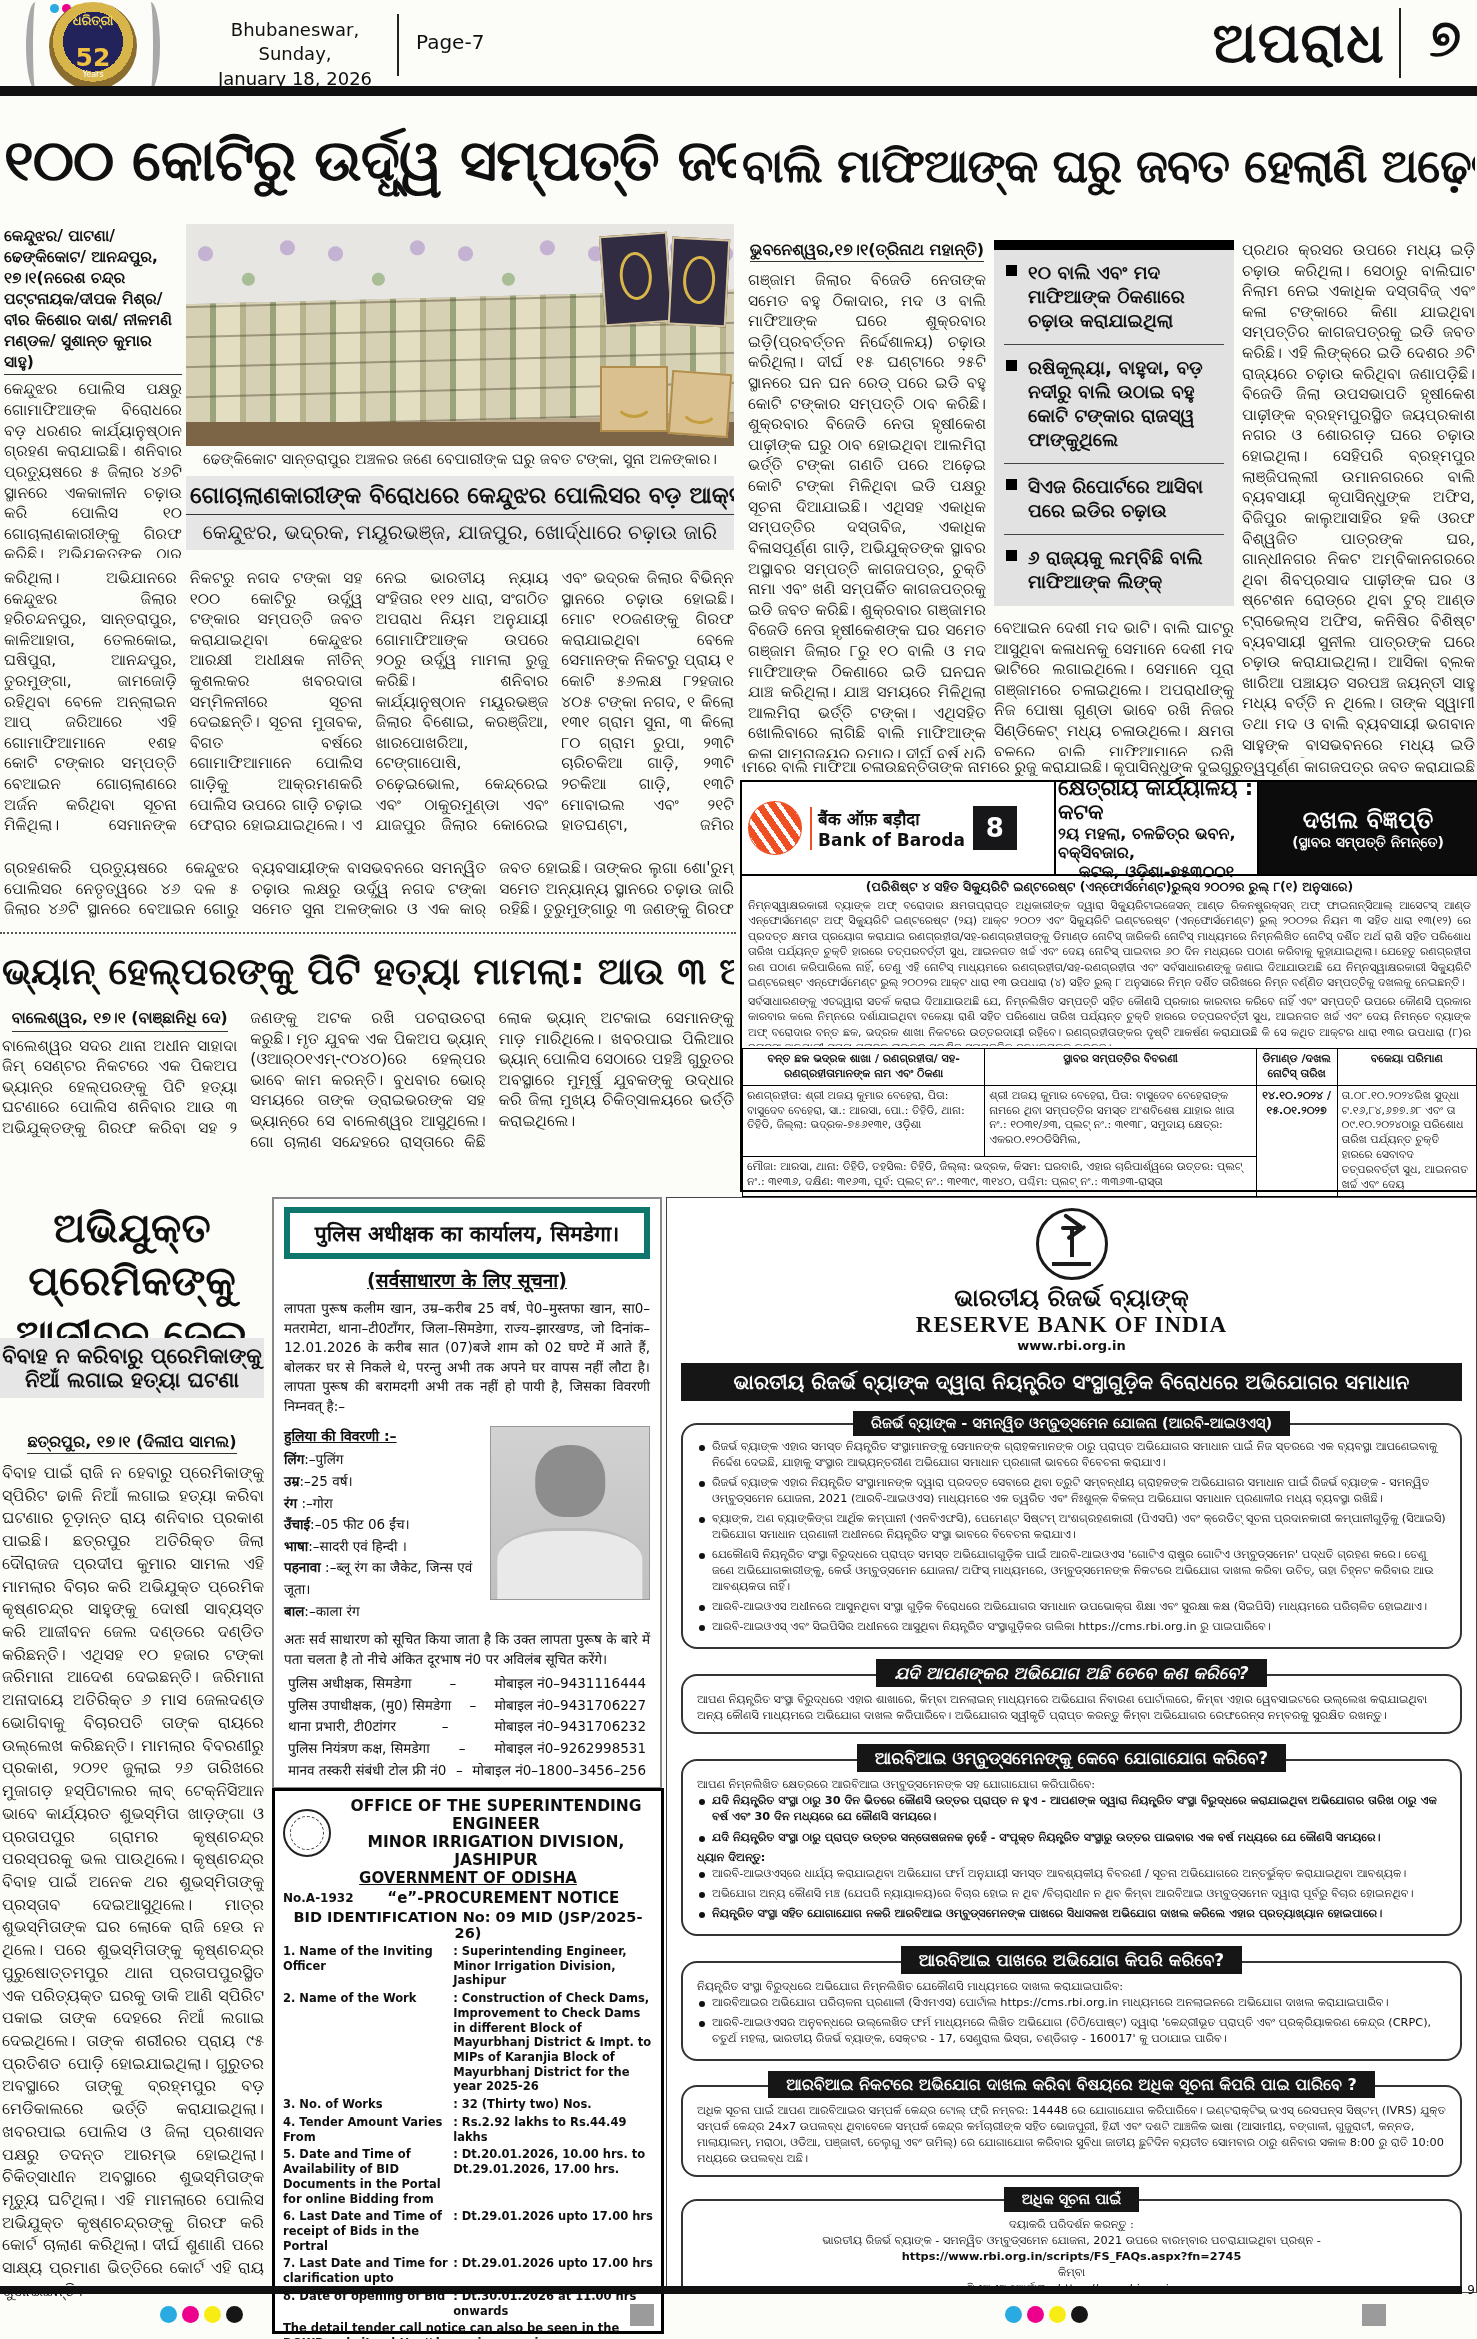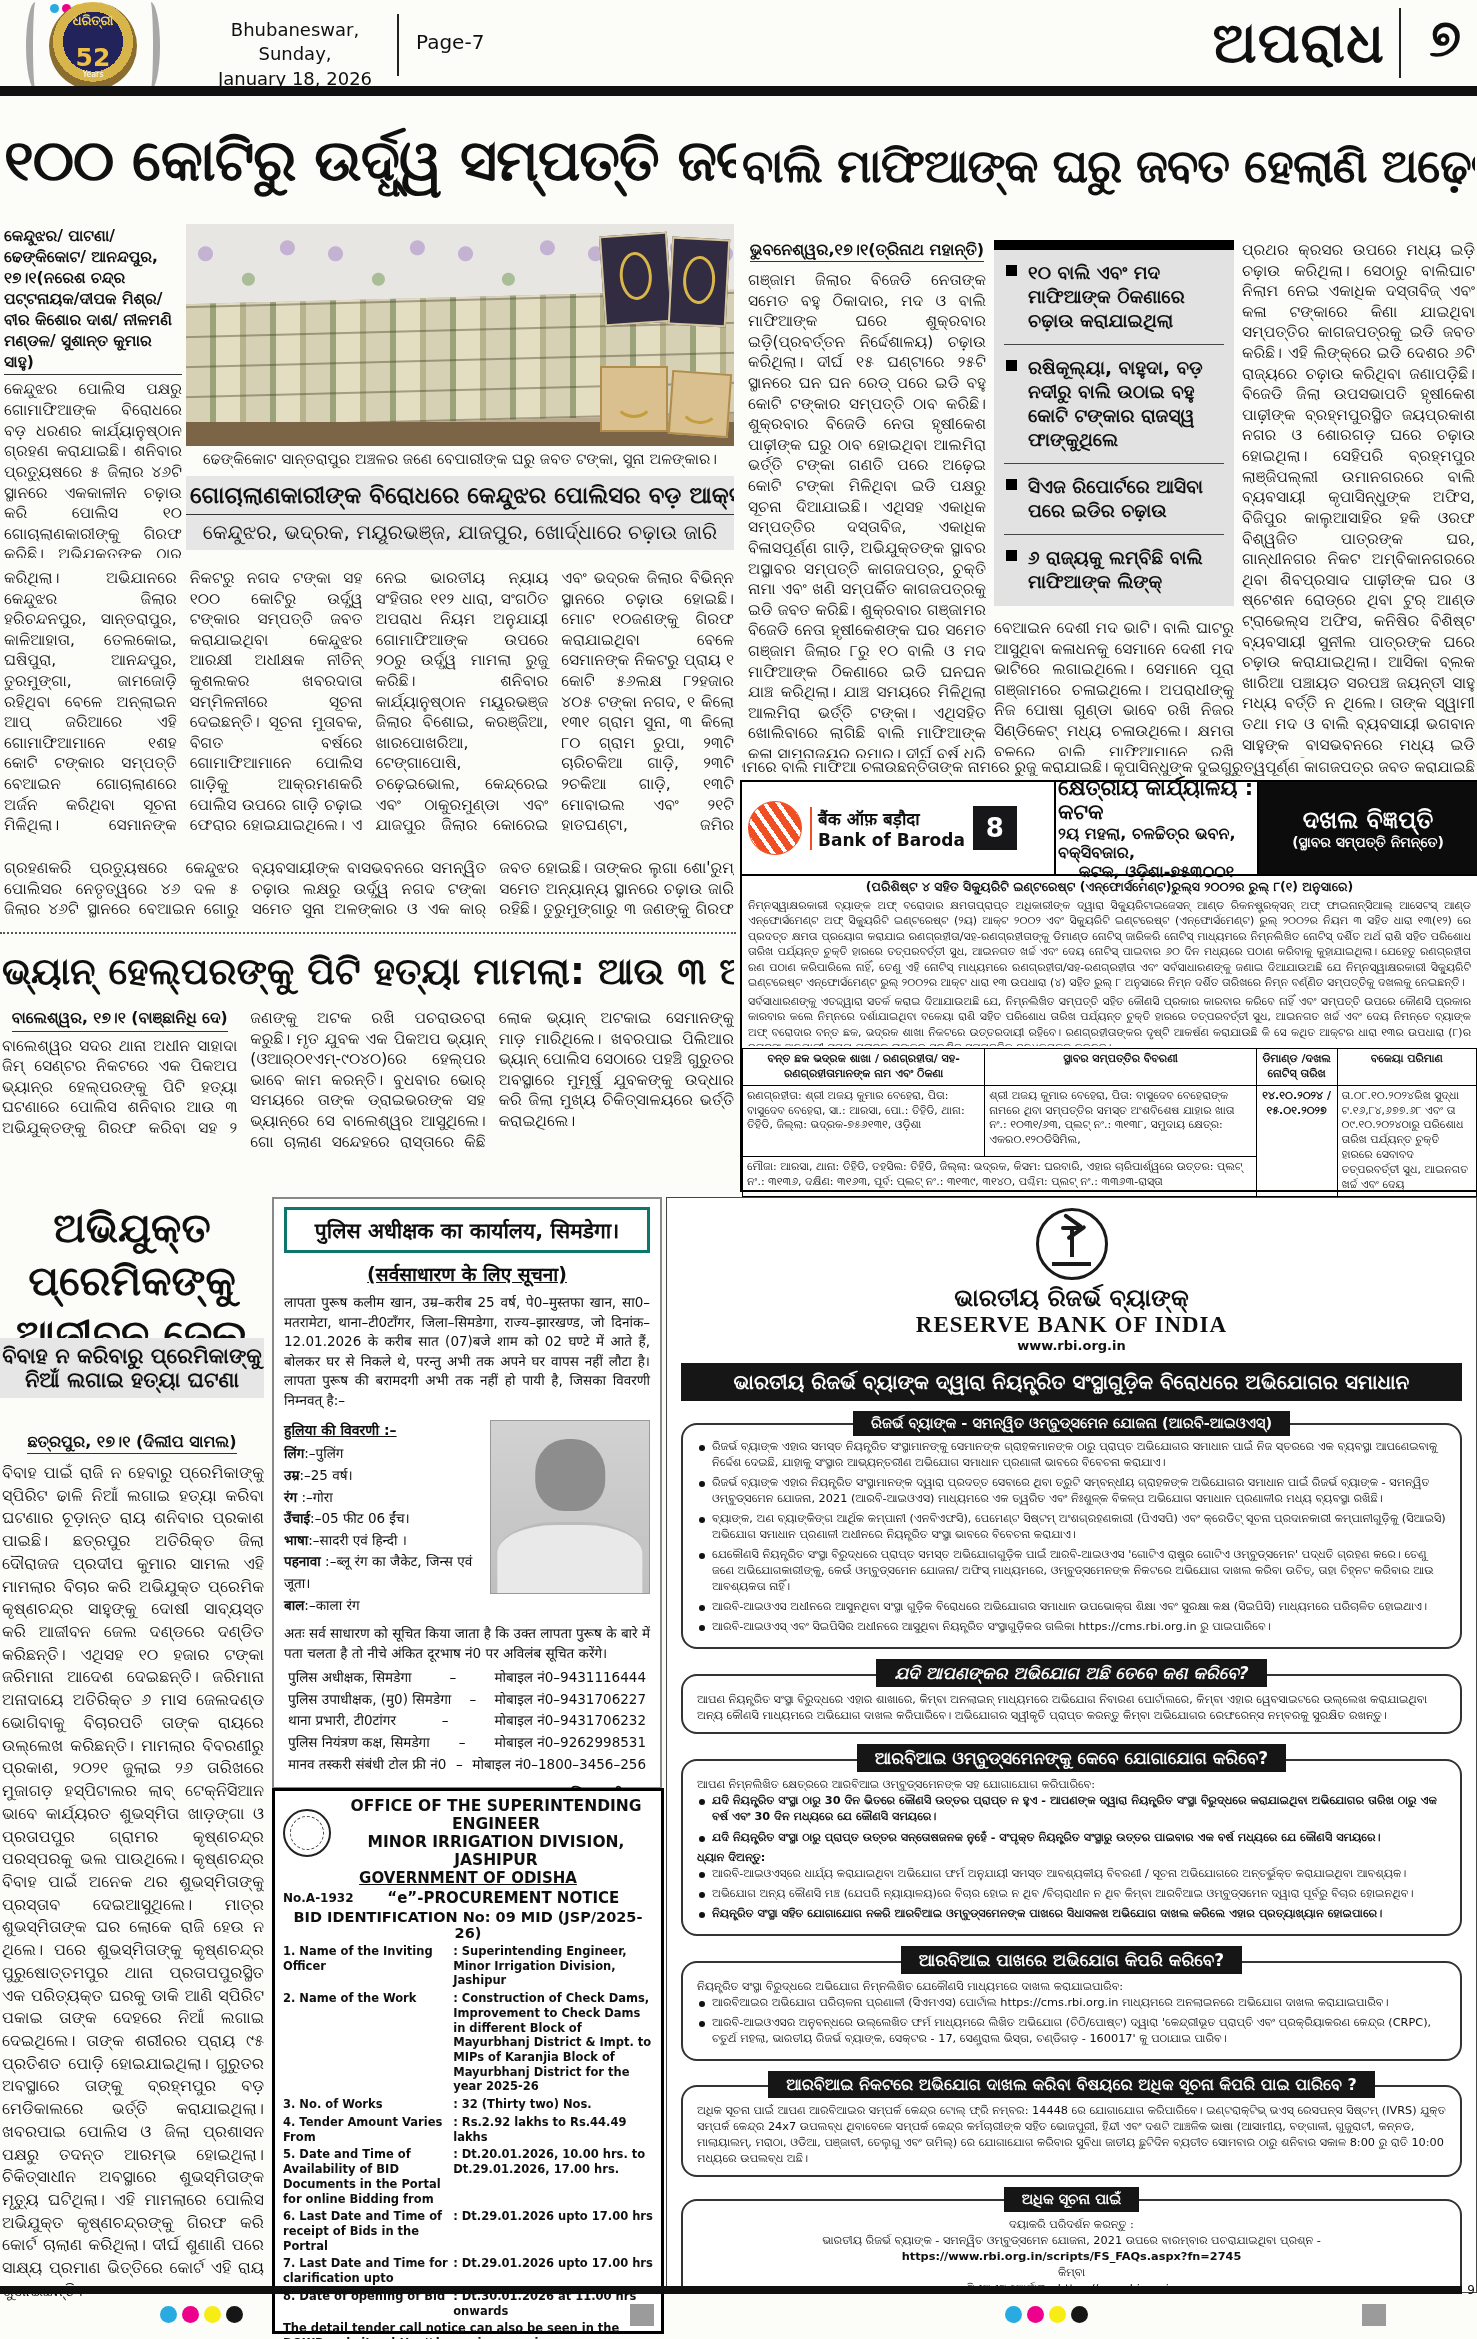--- a/index.html
+++ b/index.html
@@ -61,21 +61,21 @@
   .bob-mark{width:52px;height:52px;border-radius:50%;flex:0 0 auto;
      background:repeating-linear-gradient(55deg,#f04e23 0 7px,#fff 7px 11px);border:1px solid #f04e23;}
   .bob-badge{width:44px;height:44px;background:#17171a;color:#fff;display:flex;align-items:center;justify-content:center;font-size:26px;font-weight:bold;flex:0 0 auto;}
   .bob-cell2{flex:1;display:flex;flex-direction:column;align-items:center;justify-content:center;border-right:2px solid #000;padding:2px;}
   .bob-cell3{width:218px;background:#0c0c0c;color:#fff;display:flex;flex-direction:column;align-items:center;justify-content:center;}
   .bob-small{font-size:11px;line-height:1.4;}
   .bob-table{border-collapse:collapse;width:100%;font-size:11px;line-height:1.35;}
   .bob-table td,.bob-table th{border:1.5px solid #000;padding:3px 4px;vertical-align:top;}
   
   .police{border:2px solid #888;box-shadow:0 0 0 2px #fff inset;background:#fff;padding:8px 10px;font-family:"DejaVu Sans",sans-serif;}
-  .pol-title{border:3px solid #0f766e;font-size:21px;font-weight:bold;text-align:center;padding:6px 2px;}
+  .pol-title{border:6px solid #0f766e;font-size:21px;font-weight:bold;text-align:center;padding:6px 2px;}
   .pol-sub{font-size:19px;font-weight:bold;text-decoration:underline;text-align:center;margin:8px 0 6px;}
   .pol-body{font-size:13.5px;line-height:1.45;}
   .pphoto{background:linear-gradient(#d2d2d2,#c0c0c0);position:relative;overflow:hidden;border:1px solid #999;}
   .ph-head{position:absolute;left:50%;top:10%;width:44%;height:42%;transform:translateX(-50%);background:#8d8d8d;border-radius:46% 46% 42% 42%;}
   .ph-body{position:absolute;left:50%;bottom:-4%;width:92%;height:44%;transform:translateX(-50%);background:#e9e9e9;border-radius:40% 40% 0 0;border-top:3px solid #bbb;}
   .pol-row{display:flex;justify-content:space-between;font-size:13.5px;line-height:1.6;}
   
   .tender{border:3px solid #000;background:#fff;padding:6px 8px;}
   .emblem{width:44px;height:44px;border:2px solid #222;border-radius:50%;position:relative;flex:0 0 auto;}
   .emblem::after{content:"";position:absolute;inset:5px;border:1.5px dashed #444;border-radius:50%;}

